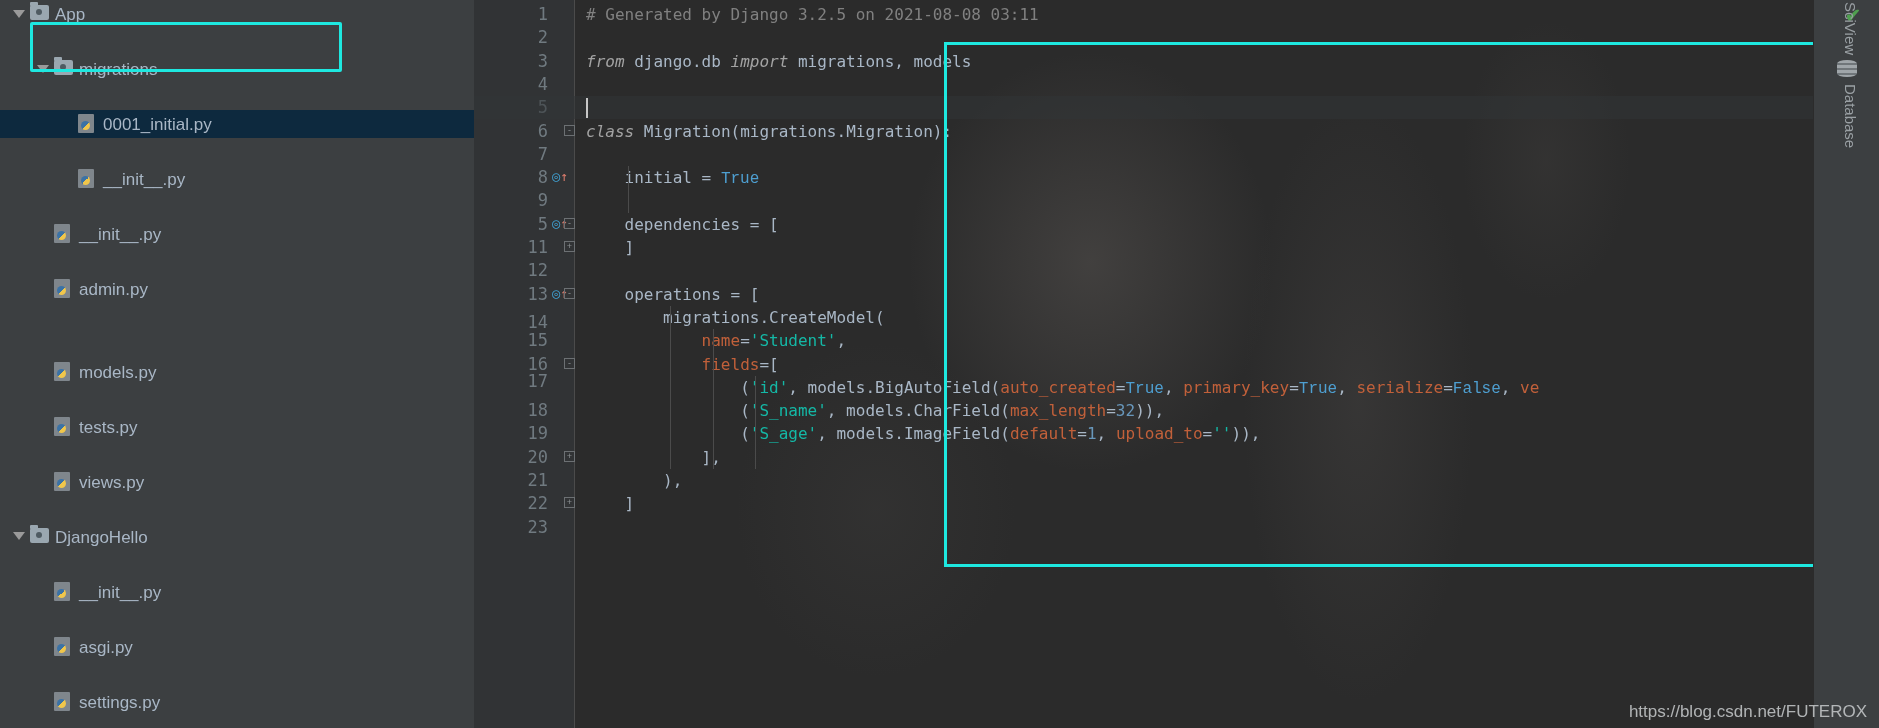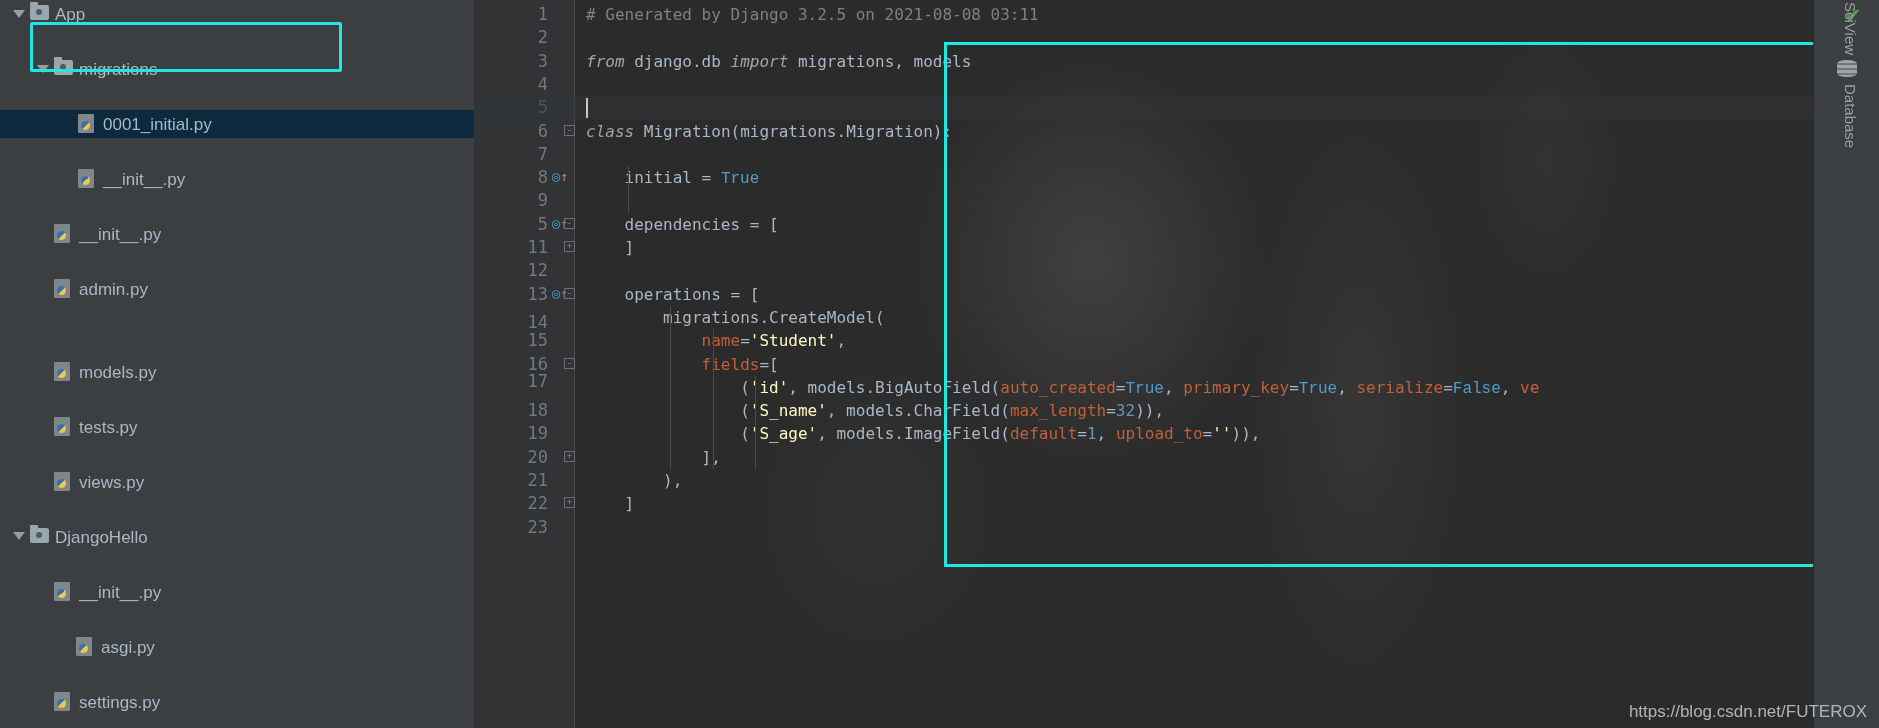--- a/index.html
+++ b/index.html
@@ -47,21 +47,21 @@
   .gmark .up{color:#d97b6c;}
   .fold{position:absolute;left:90px;width:11px;height:11px;border:1px solid #6c7073;color:#8a8f92;
       font-size:9px;line-height:9px;text-align:center;box-sizing:border-box;background:transparent;}
 
   #code{position:absolute;left:0;top:0;width:100%;height:100%;
       font-family:"DejaVu Sans Mono","Liberation Mono",monospace;font-size:16px;line-height:23.3px;white-space:pre;}
   .cl{position:absolute;left:112px;color:#a9b7c6;}
   .c-com{color:#808080;}
   .c-kw{color:#a3a3a3;font-style:italic;}
   .c-kw2{color:#4e9fd1;font-family:Liberation Mono, monospace;}
-  .c-str{color:#fef9c3;}
+  .c-str{color:#14b8a6;}
   .c-num{color:#6897bb;}
   .c-param{color:#c1603a;}
   .c-pl{color:#a9b7c6;}
   .caret{position:absolute;width:2px;background:#c7c7c7;}
   .curline{position:absolute;left:0;right:0;height:23.3px;background:rgba(50,53,55,.55);}
   .indent{position:absolute;width:1px;background:#4b4b4b;}
 
   
   #code-annot{position:absolute;left:470px;top:42px;width:1336px;height:525px;border:3px solid #1ee8e0;
       box-sizing:border-box;pointer-events:none;}
@@ -88,21 +88,21 @@
         <div class="row" style="top: 27.5px; position: relative;"><span style="display: inline-block; width: 32px;"></span><span class="arrslot"><i class="arrow arr-down"></i></span><span class="ico"><i class="ic-folder" style="position: absolute; left: 0px; top: 1px;"></i></span><span class="lbl">migrations</span></div>
         <div class="row sel" style="top: 55px; position: relative;"><span style="display: inline-block; width: 56px;"></span><span class="arrslot"></span><span class="ico"><i class="ic-py" style="position: absolute; left: 0px; top: 1px;"></i></span><span class="lbl">0001_initial.py</span></div>
         <div class="row" style="top: 82.5px; position: relative;"><span style="display: inline-block; width: 56px;"></span><span class="arrslot"></span><span class="ico"><i class="ic-py" style="position: absolute; left: 0px; top: 1px;"></i></span><span class="lbl">__init__.py</span></div>
         <div class="row" style="top: 110px; position: relative;"><span style="display: inline-block; width: 32px;"></span><span class="arrslot"></span><span class="ico"><i class="ic-py" style="position: absolute; left: 0px; top: 1px;"></i></span><span class="lbl">__init__.py</span></div>
         <div class="row" style="top: 137.5px; position: relative;"><span style="display: inline-block; width: 32px;"></span><span class="arrslot"></span><span class="ico"><i class="ic-py" style="position: absolute; left: 0px; top: 1px;"></i></span><span class="lbl">admin.py</span></div>
         <div class="row" style="top: 192.5px; position: relative;"><span style="display: inline-block; width: 32px;"></span><span class="arrslot"></span><span class="ico"><i class="ic-py" style="position: absolute; left: 0px; top: 1px;"></i></span><span class="lbl">models.py</span></div>
         <div class="row" style="top: 220px; position: relative;"><span style="display: inline-block; width: 32px;"></span><span class="arrslot"></span><span class="ico"><i class="ic-py" style="position: absolute; left: 0px; top: 1px;"></i></span><span class="lbl">tests.py</span></div>
         <div class="row" style="top: 247.5px; position: relative;"><span style="display: inline-block; width: 32px;"></span><span class="arrslot"></span><span class="ico"><i class="ic-py" style="position: absolute; left: 0px; top: 1px;"></i></span><span class="lbl">views.py</span></div>
         <div class="row" style="top: 275px; position: relative;"><span style="display: inline-block; width: 8px;"></span><span class="arrslot"><i class="arrow arr-down"></i></span><span class="ico"><i class="ic-folder" style="position: absolute; left: 0px; top: 1px;"></i></span><span class="lbl">DjangoHello</span></div>
         <div class="row" style="top: 302.5px; position: relative;"><span style="display: inline-block; width: 32px;"></span><span class="arrslot"></span><span class="ico"><i class="ic-py" style="position: absolute; left: 0px; top: 1px;"></i></span><span class="lbl">__init__.py</span></div>
-        <div class="row" style="top: 330px; position: relative; margin-left: 22px;"><span style="display: inline-block; width: 32px;"></span><span class="arrslot"></span><span class="ico"><i class="ic-py" style="position: absolute; left: 0px; top: 1px;"></i></span><span class="lbl">asgi.py</span></div>
+        <div class="row" style="top: 330px; position: relative;"><span style="display: inline-block; width: 32px;"></span><span class="arrslot"></span><span class="ico"><i class="ic-py" style="position: absolute; left: 0px; top: 1px;"></i></span><span class="lbl">asgi.py</span></div>
         <div class="row" style="top: 357.5px; position: relative;"><span style="display: inline-block; width: 32px;"></span><span class="arrslot"></span><span class="ico"><i class="ic-py" style="position: absolute; left: 0px; top: 1px;"></i></span><span class="lbl">settings.py</span></div>
       </div>
     <div id="tree-annot"></div>
   </div>
 
   <div id="editor">
     <div id="photo"></div>
     <div id="gutter"></div>
     <div id="gutter-edge"></div>
     <div id="linenums">

